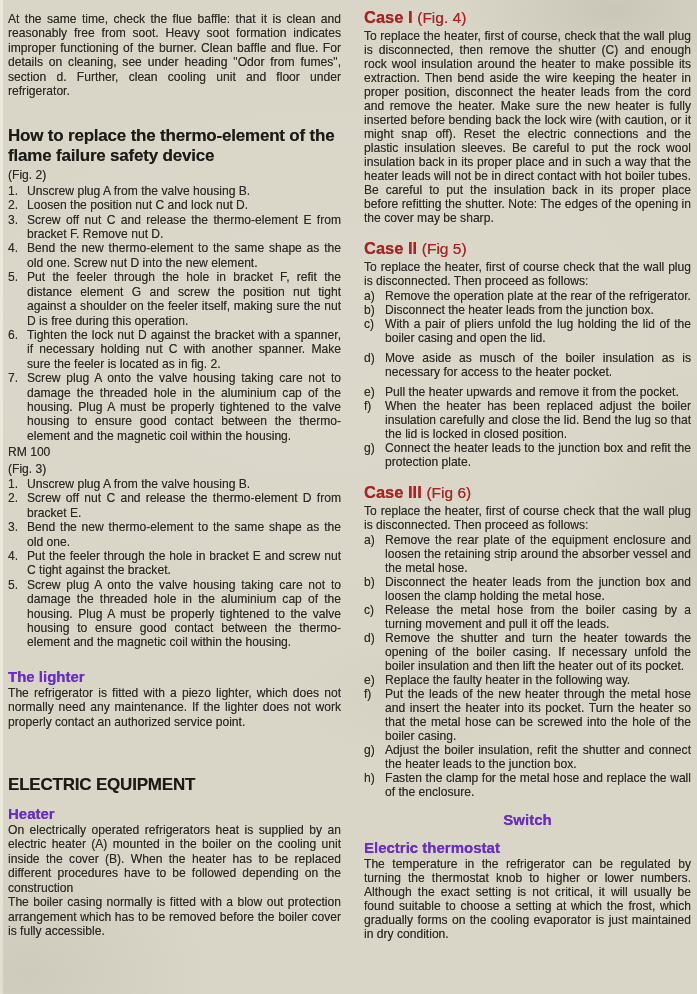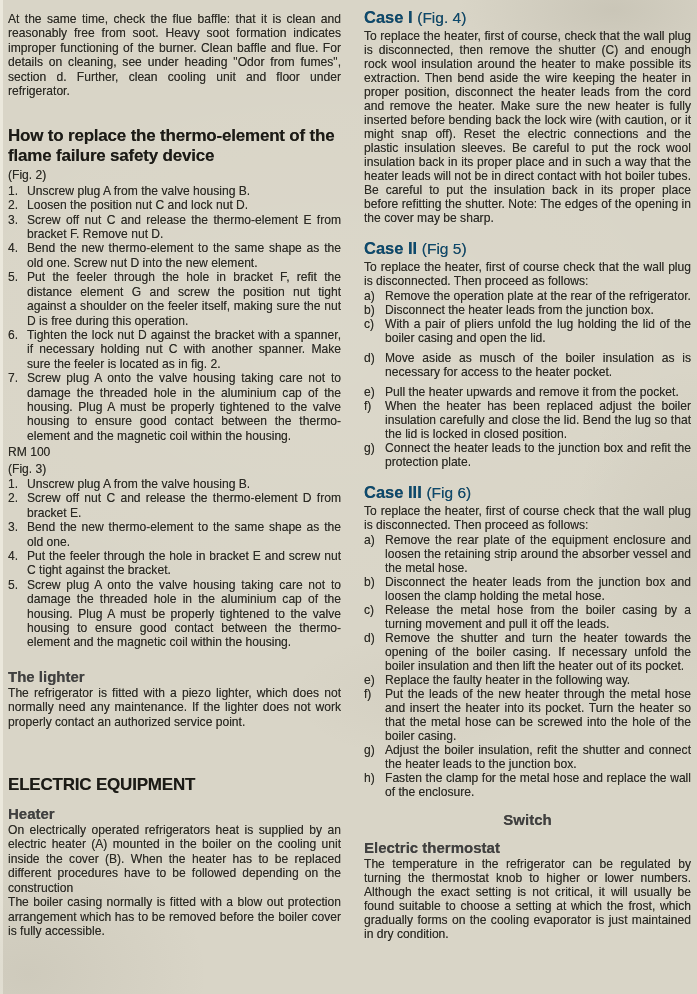--- a/index.html
+++ b/index.html
@@ -30,25 +30,25 @@
     margin:0;font-size:12.1px;line-height:14.4px;text-align:justify;
     text-shadow:0 0 .5px rgba(43,42,36,.55);
   }
   .col-right p,.col-right .step,.col-right .figline{line-height:14px;}
 
   .h-big{
     margin:0;font-size:17px;line-height:20px;font-weight:bold;color:#1c1b16;
     letter-spacing:-.2px;text-shadow:0 0 .6px rgba(28,27,22,.6);
   }
   .h-sub{
-    margin:0;font-size:15px;line-height:18px;font-weight:bold;color:#404040;
+    margin:0;font-size:15px;line-height:18px;font-weight:bold;color:#6d28d9;
     text-shadow:0 0 .6px rgba(28,27,22,.6);
   }
   .h-case{
-    margin:0;font-size:16.5px;line-height:22px;font-weight:bold;color:#0c4a6e;
+    margin:0;font-size:16.5px;line-height:22px;font-weight:bold;color:#b91c1c;
     text-shadow:0 0 .6px rgba(28,27,22,.6);
   }
   .h-case .fig{font-weight:normal;font-size:15.5px;}
 
   .mt-heading{margin-top:28px;}
   .mt-rm{margin-top:20px;}
   .mt-lighter{margin-top:18px;}
   .mt-electric{margin-top:46px;}
   .mt-heater{margin-top:10px;}
   .mt-case{margin-top:12px;}

